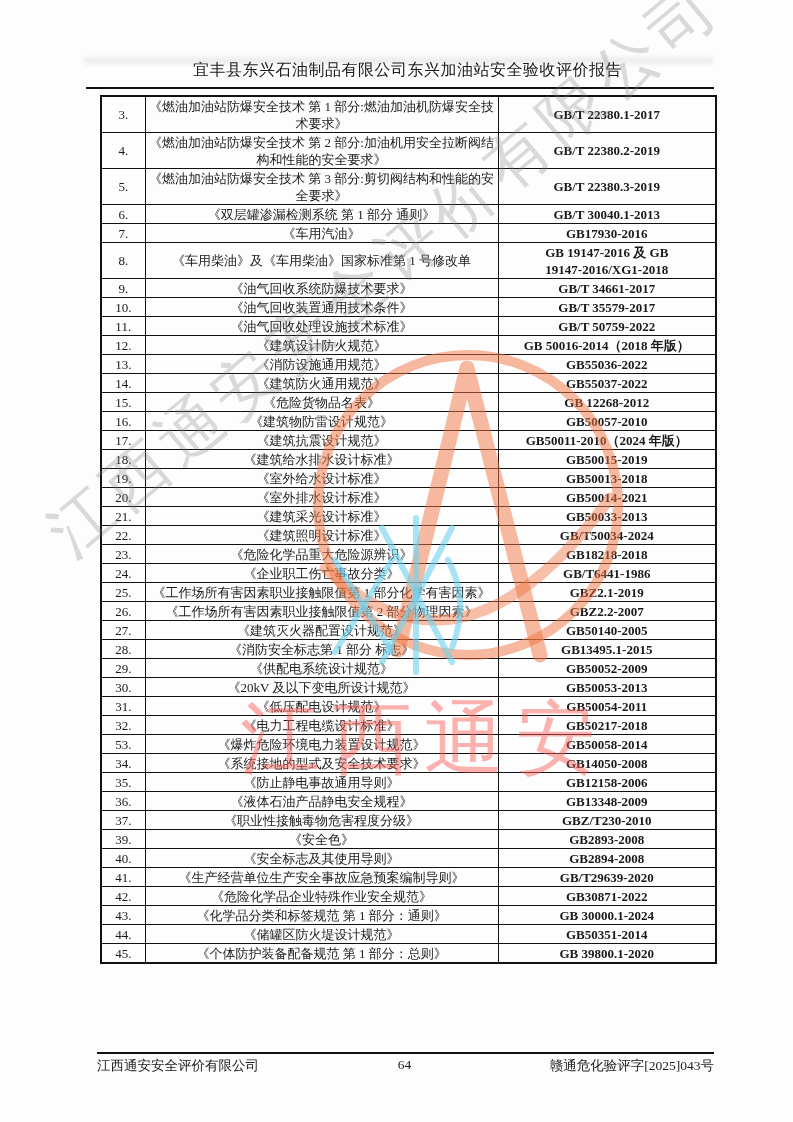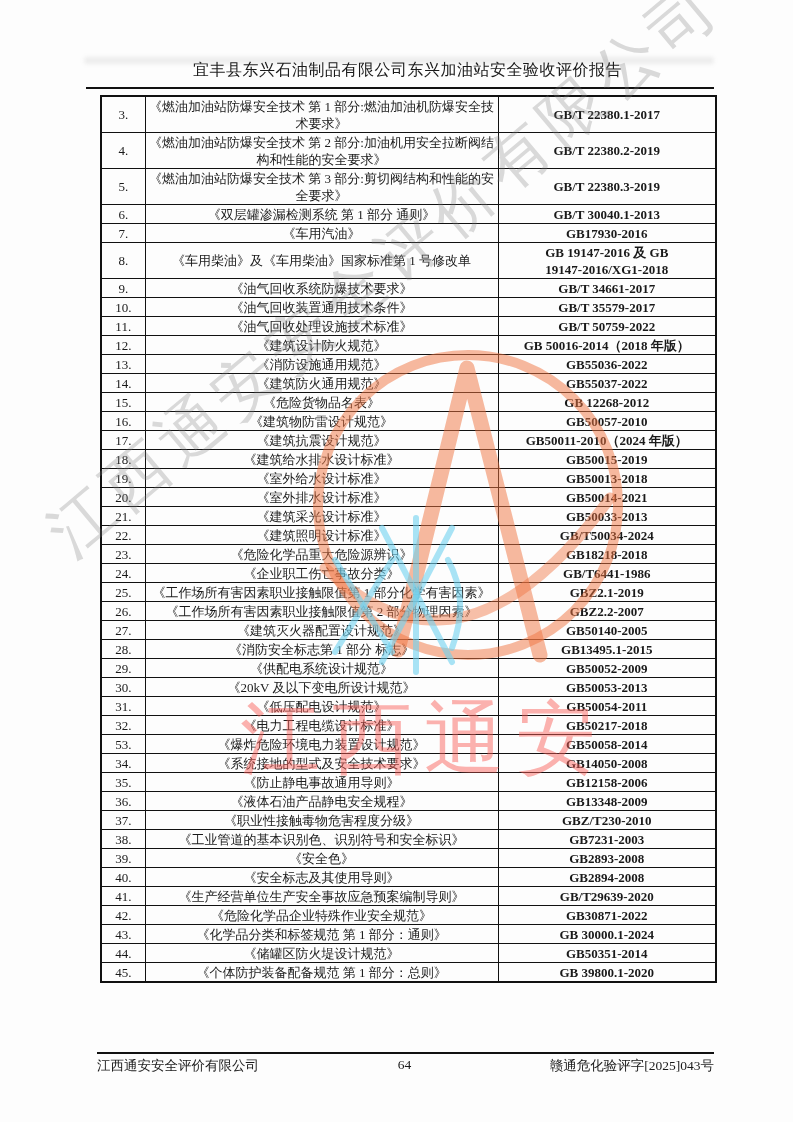--- a/index.html
+++ b/index.html
@@ -262,25 +262,20 @@
           <td class="col-no">36.</td>
           <td class="col-title">《液体石油产品静电安全规程》</td>
           <td class="col-code">GB13348-2009</td>
         </tr>
         <tr>
           <td class="col-no">37.</td>
           <td class="col-title">《职业性接触毒物危害程度分级》</td>
           <td class="col-code">GBZ/T230-2010</td>
         </tr>
         <tr>
-          <td class="col-no">38.</td>
-          <td class="col-title">《工业管道的基本识别色、识别符号和安全标识》</td>
-          <td class="col-code">GB7231-2003</td>
-        </tr>
-        <tr>
           <td class="col-no">39.</td>
           <td class="col-title">《安全色》</td>
           <td class="col-code">GB2893-2008</td>
         </tr>
         <tr>
           <td class="col-no">40.</td>
           <td class="col-title">《安全标志及其使用导则》</td>
           <td class="col-code">GB2894-2008</td>
         </tr>
         <tr>

